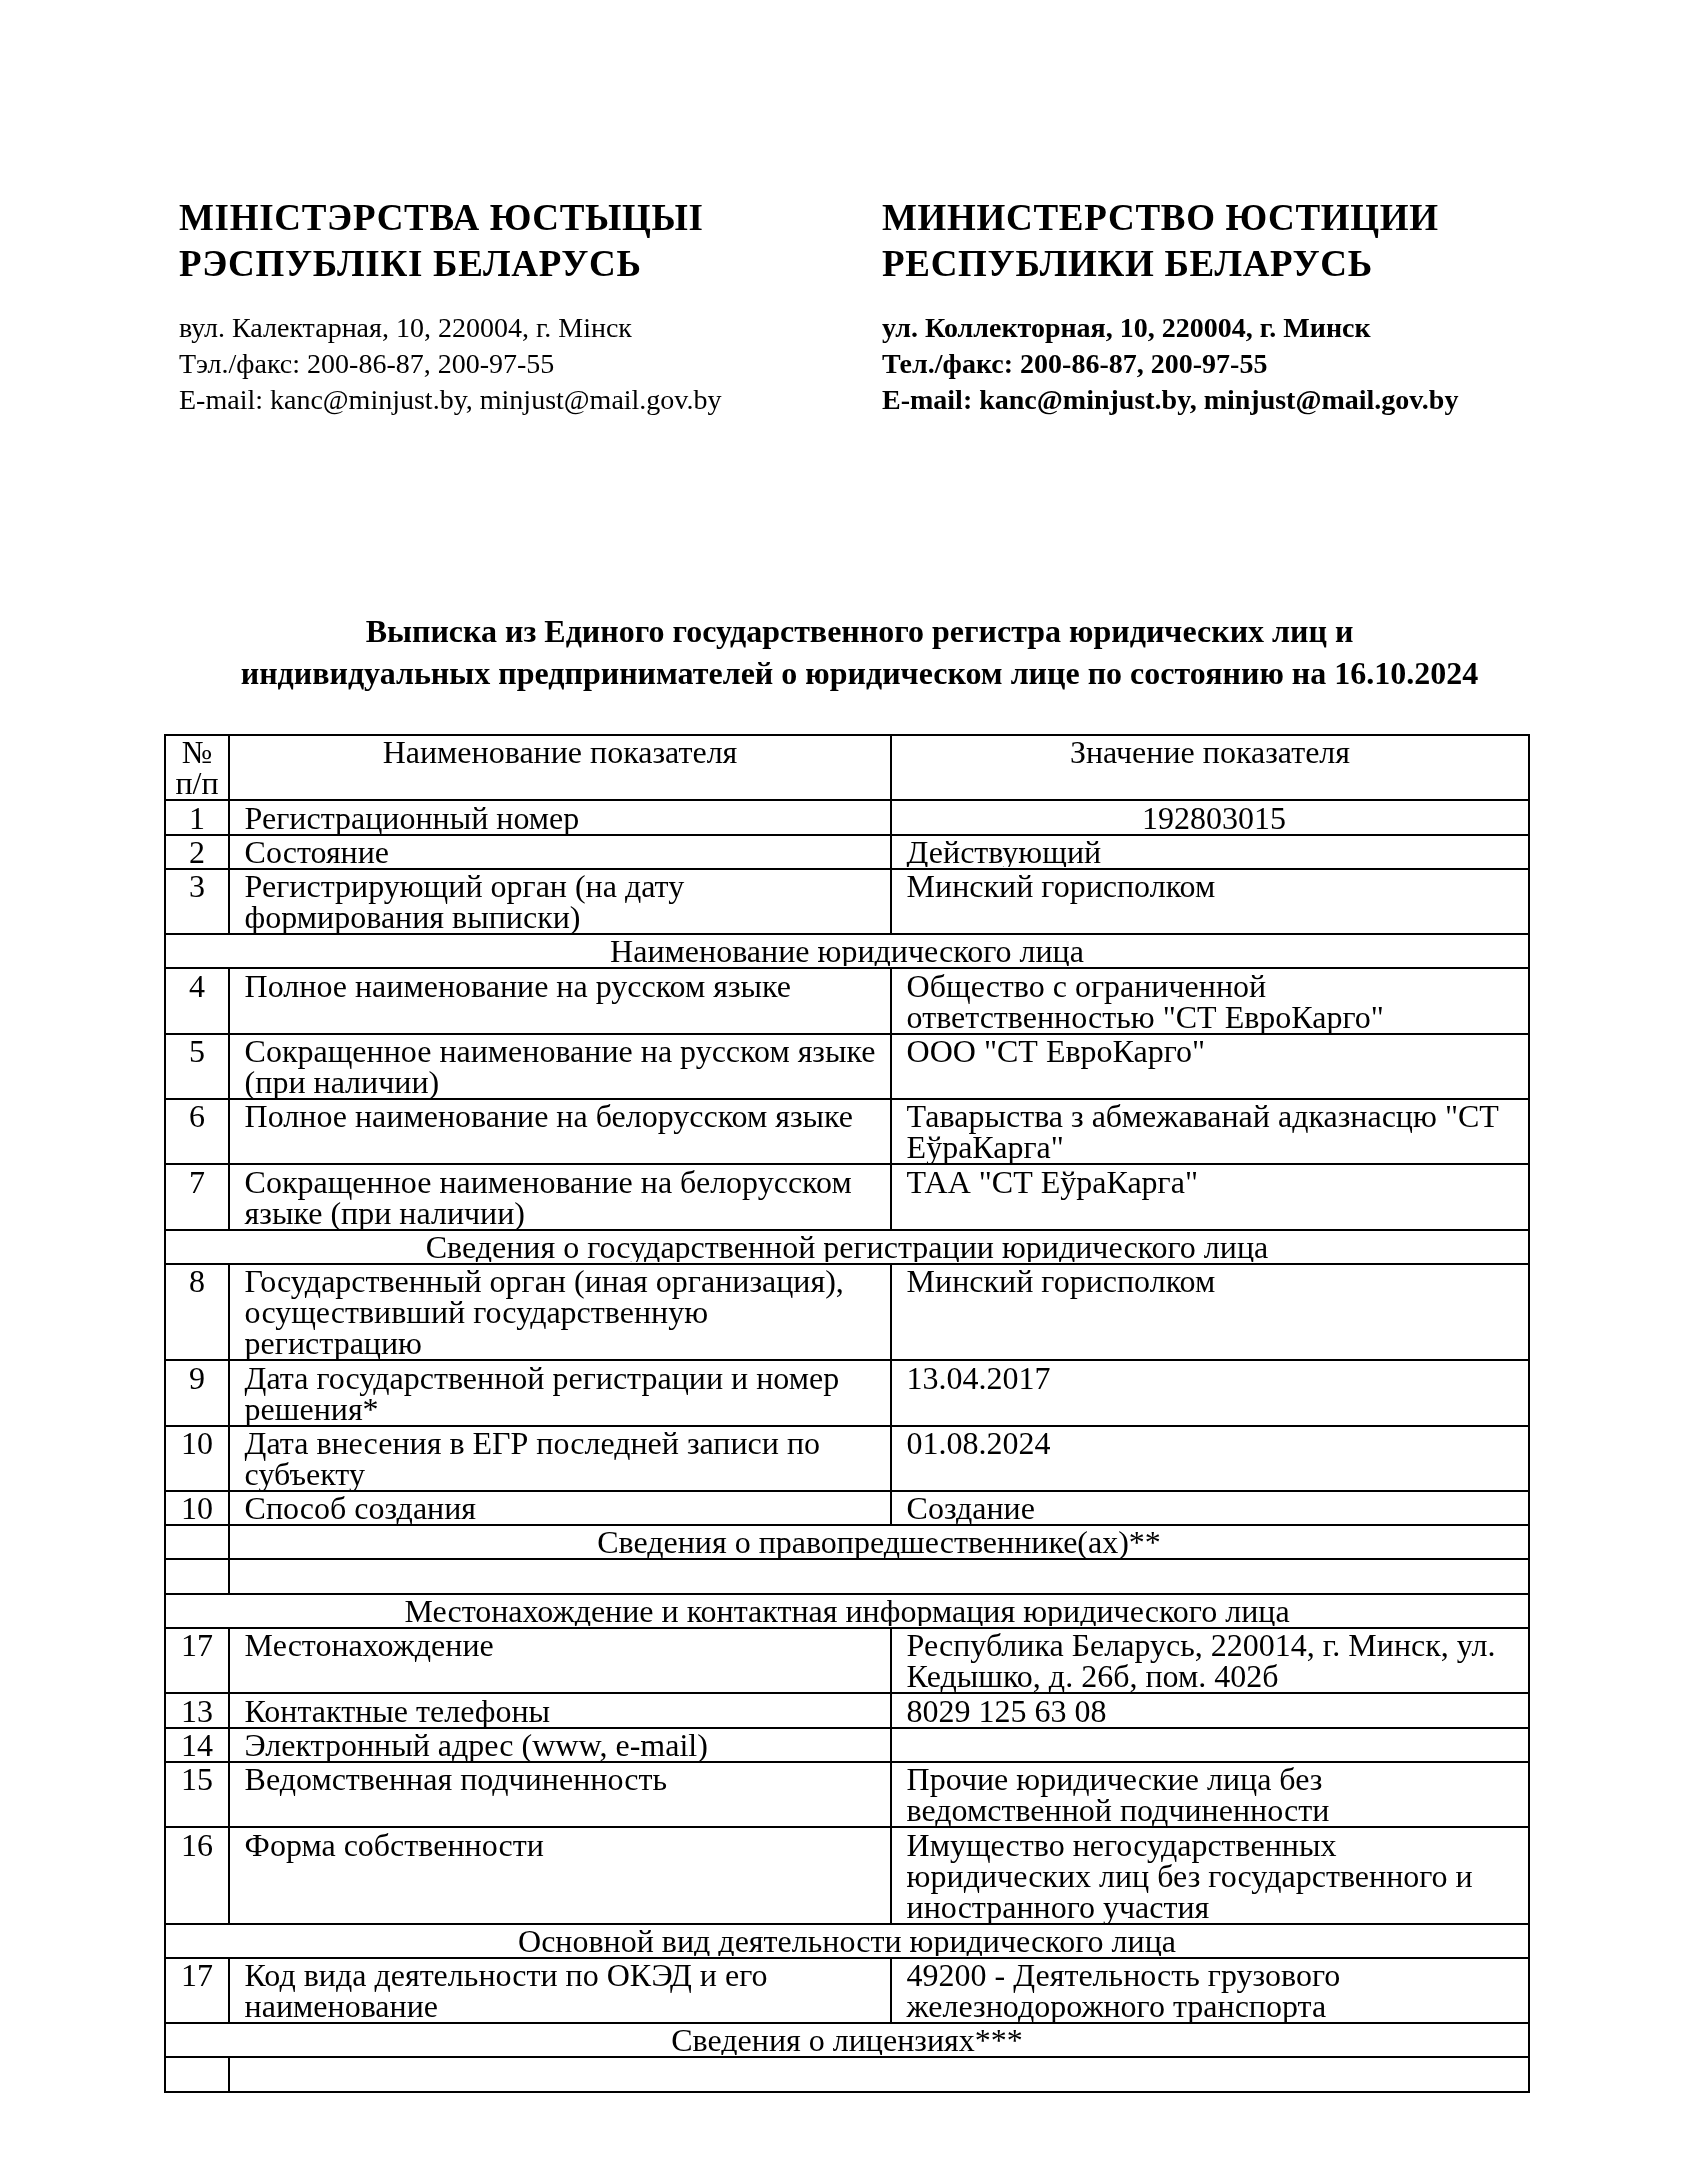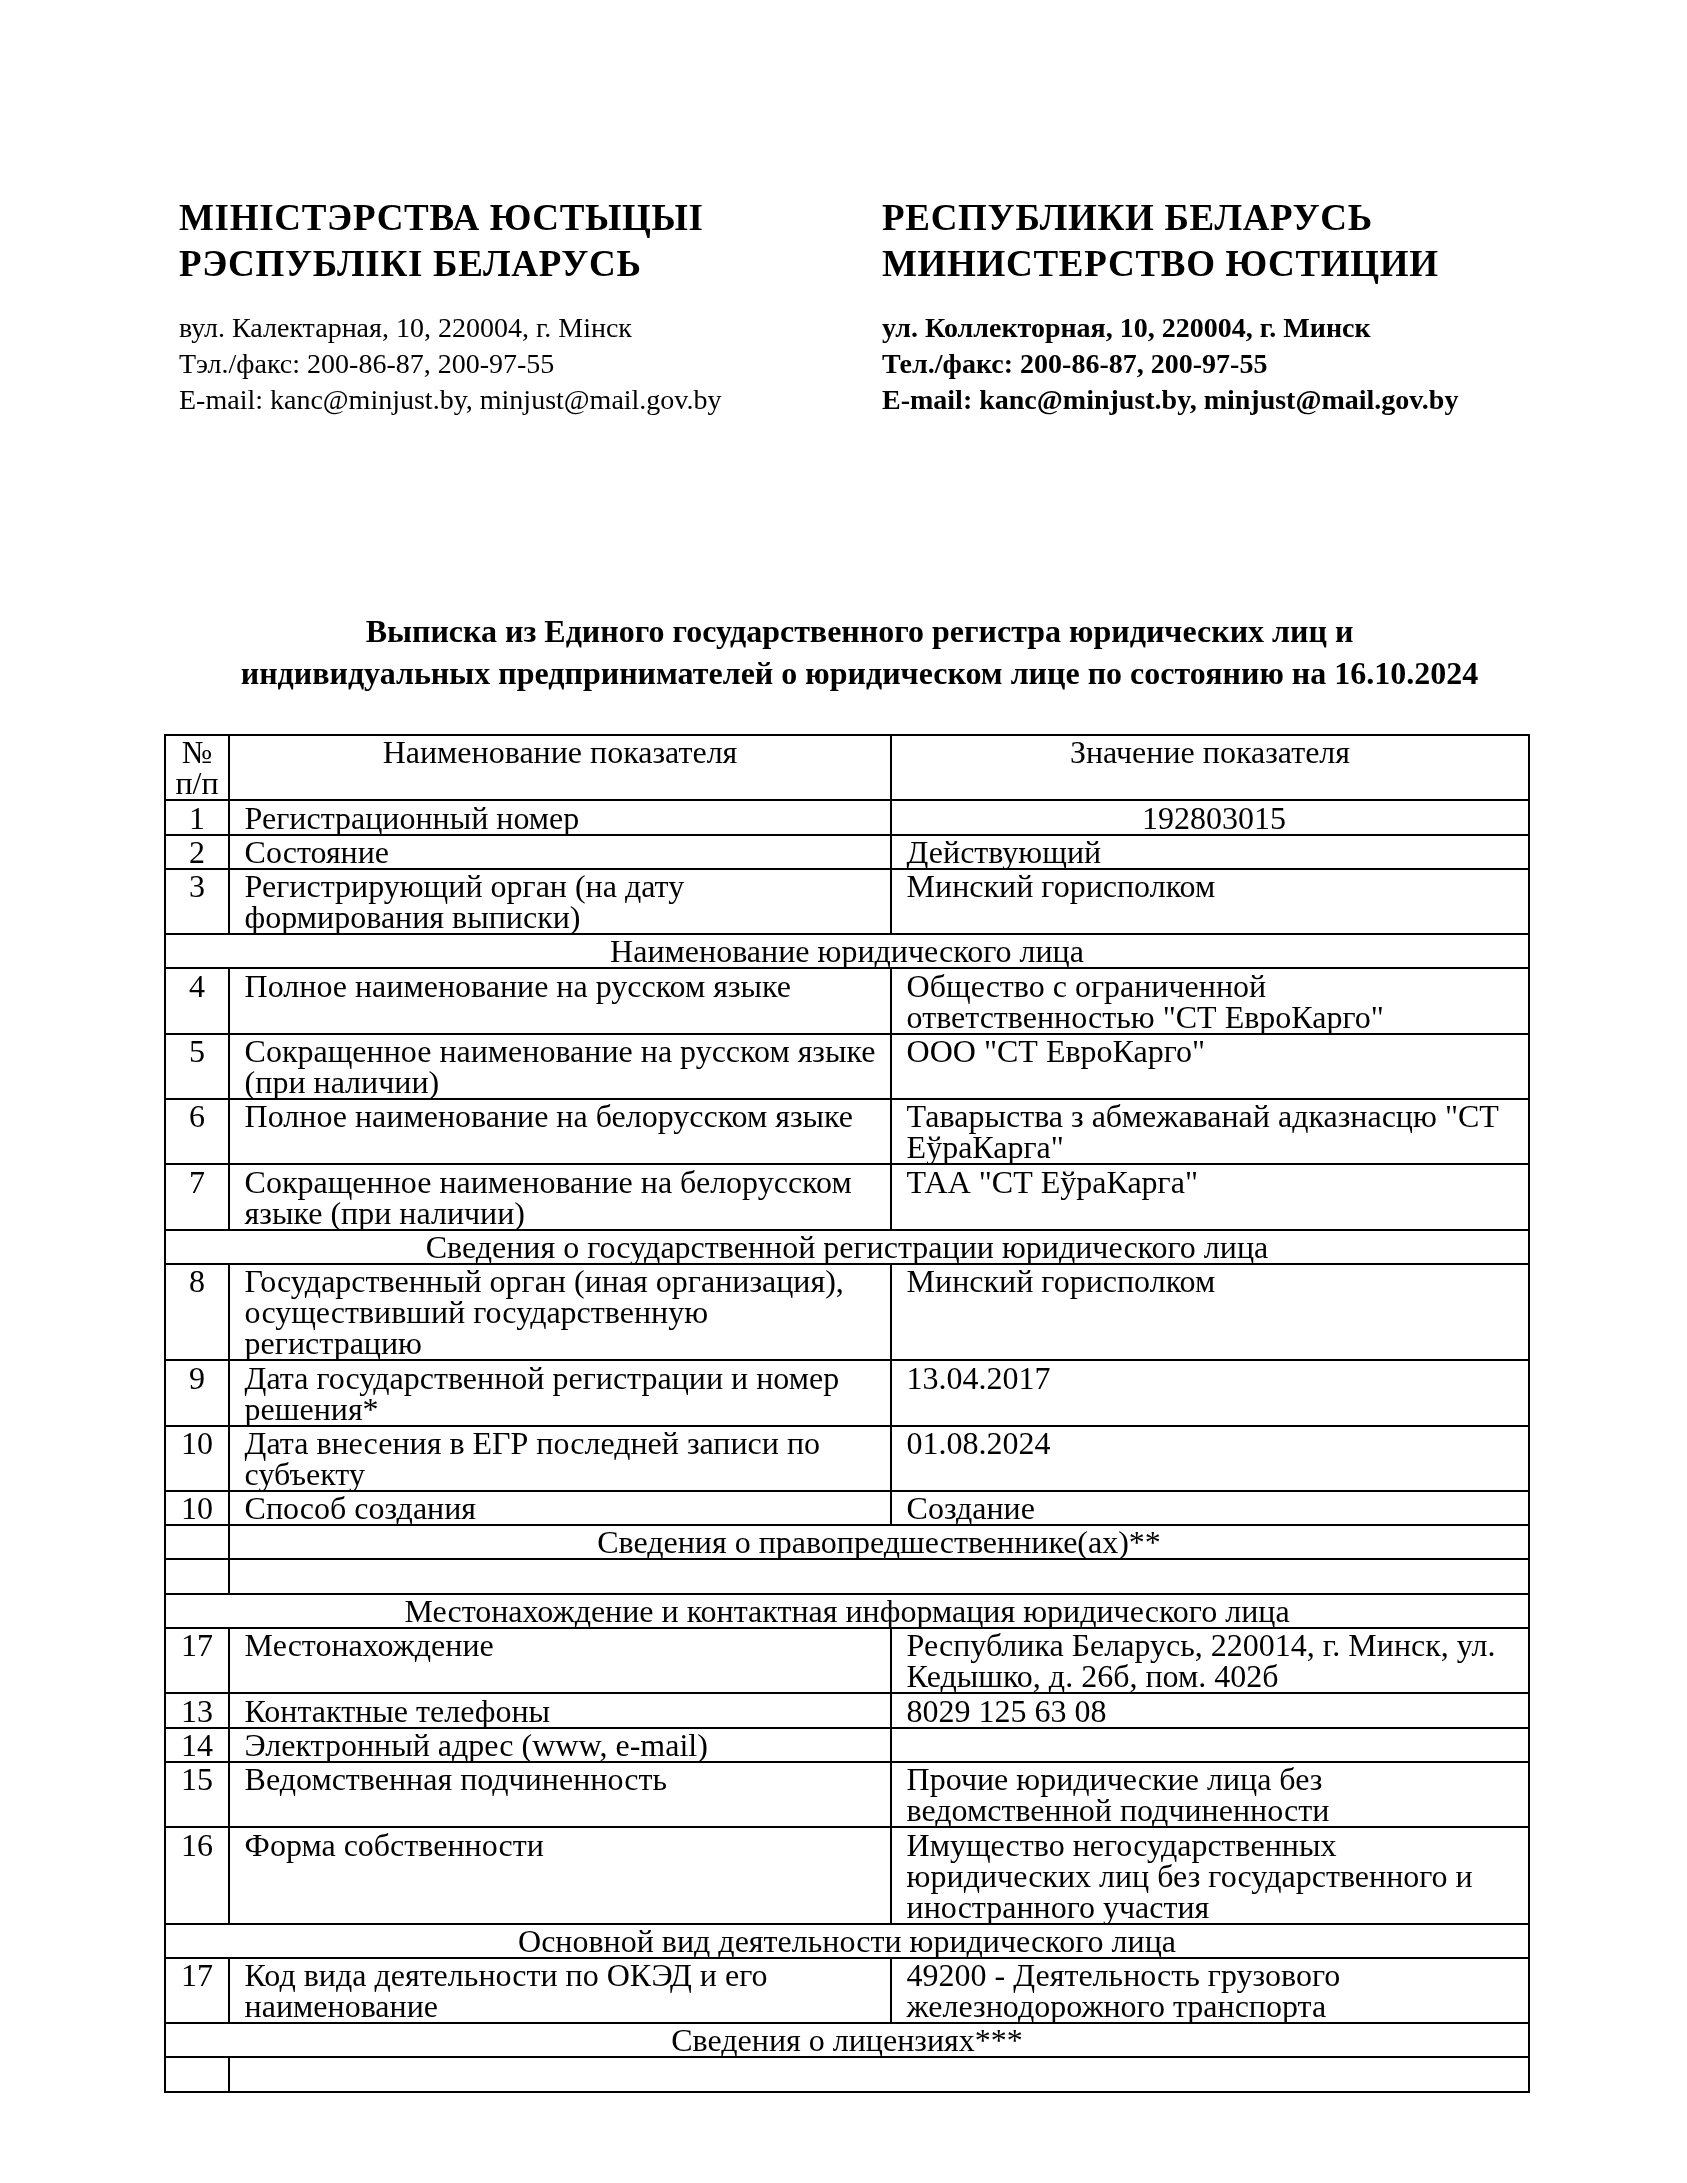--- a/index.html
+++ b/index.html
@@ -75,36 +75,36 @@
   table.registry th { text-align: center; padding-left: 6.6px; }
   table.registry th.num-h { height: 62px; padding: 1.3px 1.3px 0 1.3px; }
   table.registry td.num {
     text-align: center;
     padding: 1.3px 1.3px 0 1.3px;
   }
   table.registry td.section-cell {
     text-align: center;
     padding: 1.3px 6.6px 0 6.6px;
   }
-  .bold   { font-weight: bold; }
+  .bold   { font-weight: bold; border-radius: 16px; }
   .center { text-align: center !important; }
 </style>
 </head>
 <body>
 
 <div class="page">
 
   <div class="ministry ministry-by">
     <div>МІНІСТЭРСТВА ЮСТЫЦЫІ</div>
     <div>РЭСПУБЛІКІ БЕЛАРУСЬ</div>
   </div>
 
   <div class="ministry ministry-ru">
+    <div>МИНИСТЕРСТВО ЮСТИЦИИ</div>
     <div>РЕСПУБЛИКИ БЕЛАРУСЬ</div>
-    <div>МИНИСТЕРСТВО ЮСТИЦИИ</div>
   </div>
 
   <div class="address address-by">
     <div>вул. Калектарная, 10, 220004, г. Мінск</div>
     <div>Тэл./факс: 200-86-87, 200-97-55</div>
     <div>E-mail: kanc@minjust.by, minjust@mail.gov.by</div>
   </div>
 
   <div class="address address-ru">
     <div>ул. Коллекторная, 10, 220004, г. Минск</div>

